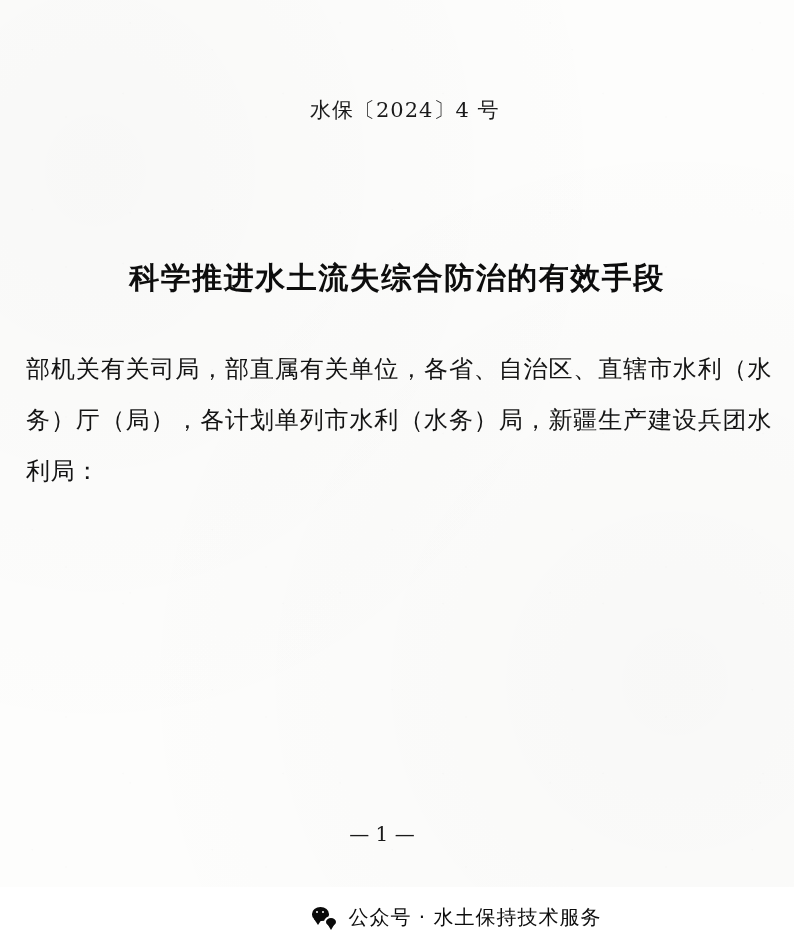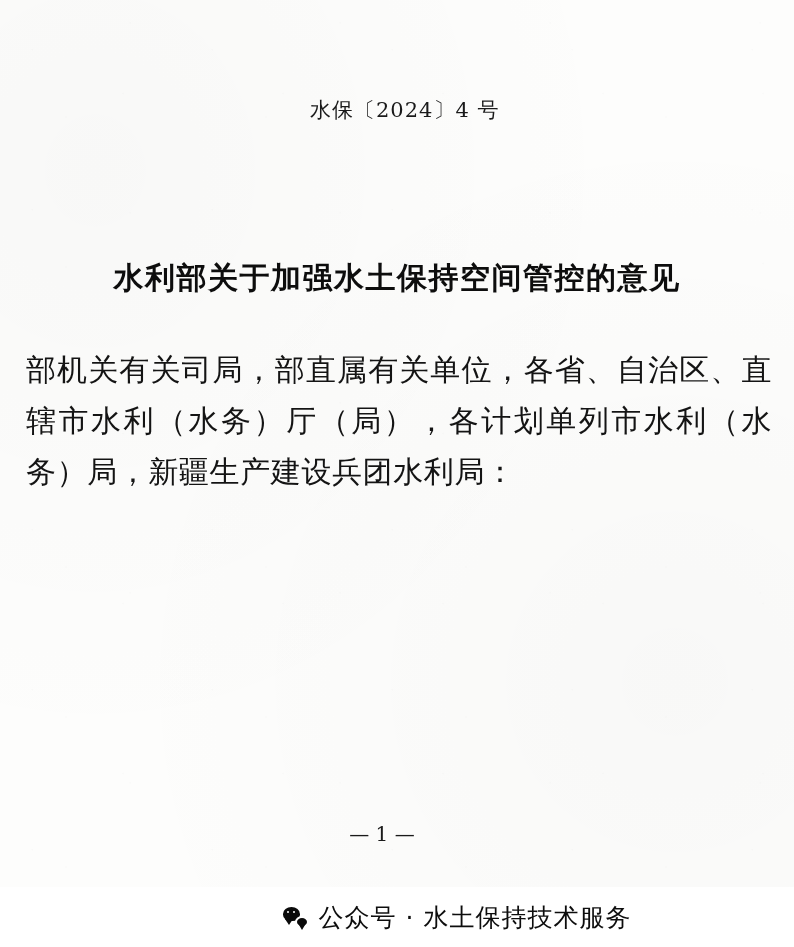--- a/index.html
+++ b/index.html
@@ -52,21 +52,21 @@
   }
 
   .body-block {
     position: absolute;
     top: 344px;
     left: 26px;
     width: 746px;
   }
 
   .para {
-    font-size: 30px;
+    font-size: 24px;
     line-height: 51px;
     letter-spacing: 0.6px;
     color: #141414;
     text-align: justify;
     text-justify: inter-ideograph;
     margin: 0;
   }
 
   .para.indent {
     text-indent: 46px;
@@ -156,21 +156,21 @@
     position: absolute;
     width: 2px;
     height: 2px;
     background: #ffffff;
     border-radius: 50%;
   }
   .wechat-icon .d1 { left: 4px; top: 5px; }
   .wechat-icon .d2 { left: 10px; top: 5px; }
 
   .footer-text {
-    font-size: 25px;
+    font-size: 20px;
     letter-spacing: 1px;
     color: #0d0d0d;
     font-family: "DejaVu Sans", "Liberation Sans", sans-serif;
     white-space: nowrap;
   }
 
   
   .grain {
     position: absolute;
     inset: 0;
@@ -186,21 +186,21 @@
 </style>
 </head>
 <body>
 
 <div class="page">
 
   <div class="grain"></div>
 
   <div class="doc-number">水保〔2024〕4 号</div>
 
-  <h1 class="doc-title">水利部关于加强水土保持空间管控的意见</h1>
+  <h1 class="doc-title">科学推进水土流失综合防治的有效手段</h1>
 
   <div class="body-block">
     <p class="para">部机关有关司局，部直属有关单位，各省、自治区、直辖市水利（水务）厅（局），各计划单列市水利（水务）局，新疆生产建设兵团水利局：</p>
   </div>
 
   <div class="page-number">— 1 —</div>
 
   <div class="footer-bar">
     <div class="footer-inner">
       <span class="wechat-icon">

